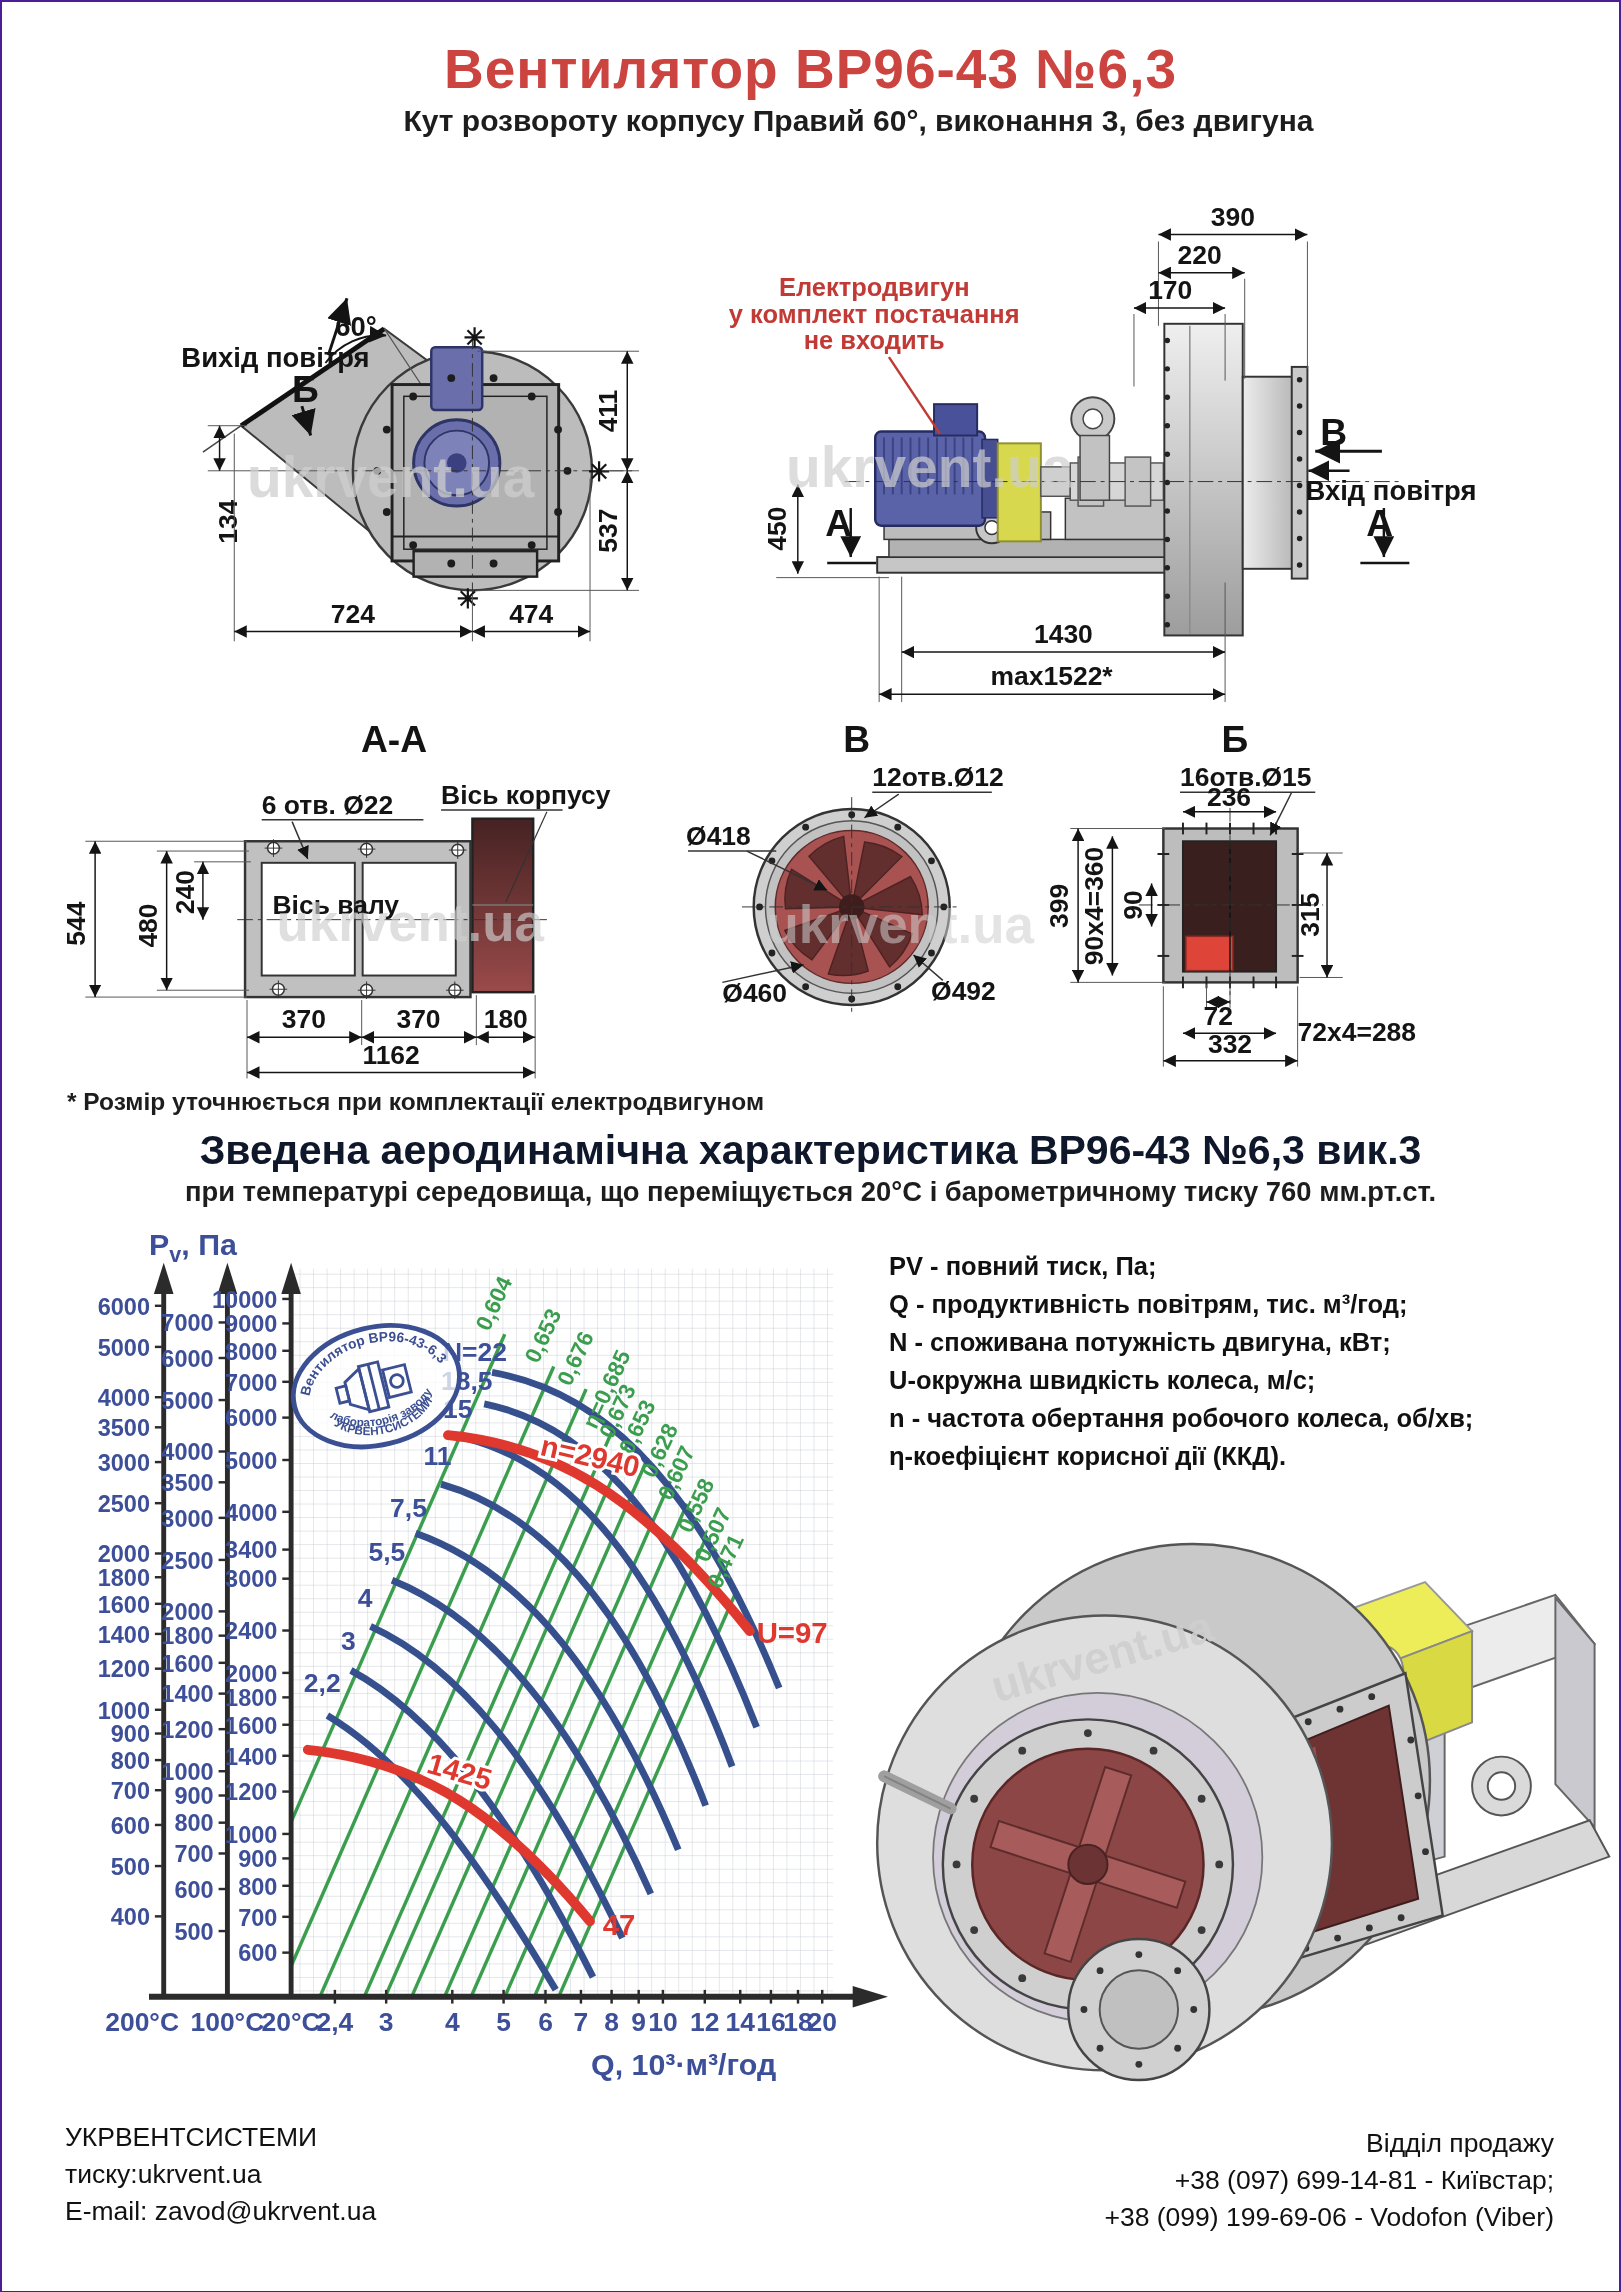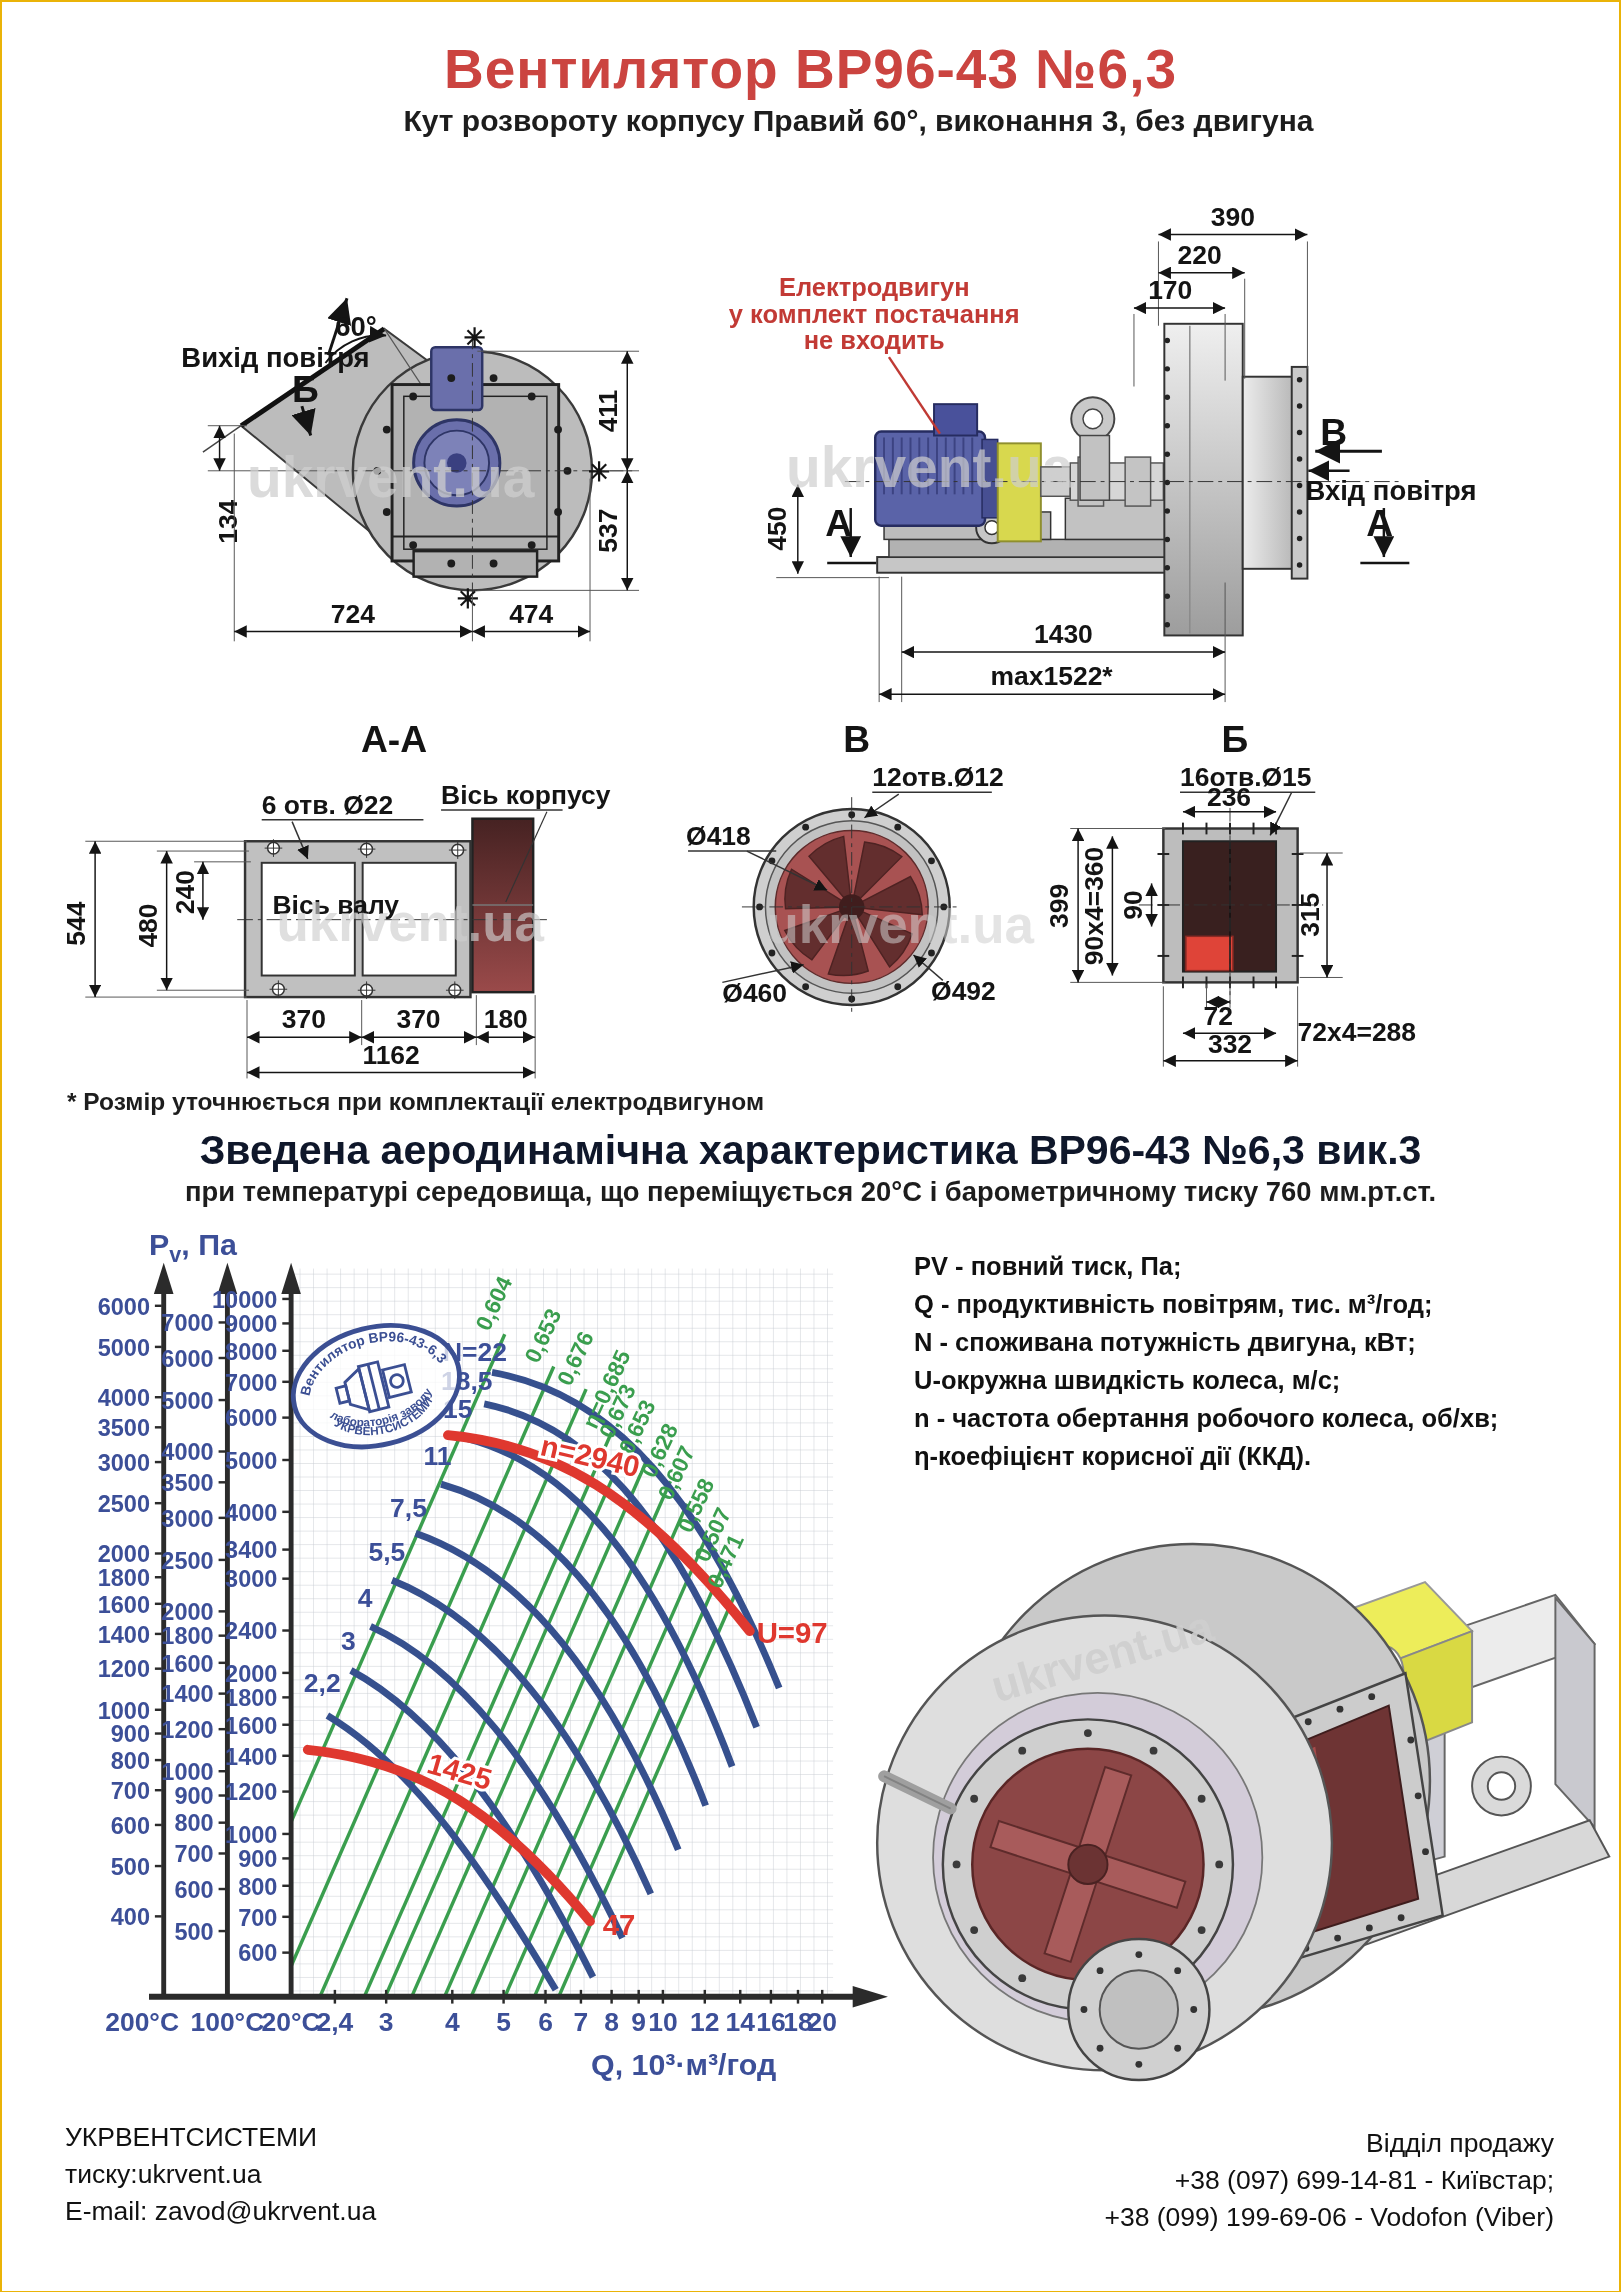--- a/index.html
+++ b/index.html
@@ -1,30 +1,30 @@
 <!DOCTYPE html>
 <html><head>
 <meta charset="utf-8">
 <style>
   html,body{margin:0;padding:0;background:#888;}
   .page{position:relative;width:1621px;height:2293px;background:#ffffff;
-        border:2px solid #eab308;box-sizing:border-box;overflow:hidden;
+        border:2px solid #4c1d95;box-sizing:border-box;overflow:hidden;
         font-family:"Liberation Sans",sans-serif;}
   .abs{position:absolute;}
   .page-title{left:0;top:35px;width:100%;text-align:center;
         font-size:55px;font-weight:bold;color:#cb4440;letter-spacing:1px;}
   .page-subtitle{left:0;top:102px;width:100%;text-align:center;
         font-size:30px;font-weight:bold;color:#1d1d1d;padding-left:48px;}
   .footnote{left:65px;top:1086px;font-size:24.5px;font-weight:bold;color:#1d1d1d;}
   .sec-head{left:0;top:1125px;width:100%;text-align:center;
         font-size:41px;font-weight:bold;color:#0f172a;}
   .sec-sub{left:0;top:1174px;width:100%;text-align:center;
         font-size:27.4px;font-weight:bold;color:#1d1d1d;}
   .legend{left:887px;top:1245px;width:686px;font-size:25.5px;font-weight:bold;
-        color:#111;line-height:38px;margin-left:25px;}
+        color:#111;line-height:38px;}
   .footer-left{left:63px;top:2117px;font-size:26.5px;color:#111;line-height:37px;}
   .footer-right{right:65px;top:2117px;font-size:26.5px;color:#111;line-height:37px;text-align:right;margin-top:6px;}
   svg text{user-select:none;}
   .ctick{font:bold 24px "Liberation Sans",sans-serif;fill:#3c4f98;}
   .cbig{font:bold 27px "Liberation Sans",sans-serif;fill:#3c4f98;}
   .nlab{font:bold 27px "Liberation Sans",sans-serif;fill:#3c4f98;}
   .elab{font:bold 23px "Liberation Sans",sans-serif;fill:#3a9e4e;}
   .rlab{font:bold 30px "Liberation Sans",sans-serif;fill:#df382f;}
   .halo{paint-order:stroke;stroke:#ffffff;stroke-width:6px;}
   .dim{font:bold 27px "Liberation Sans",sans-serif;fill:#141414;}

